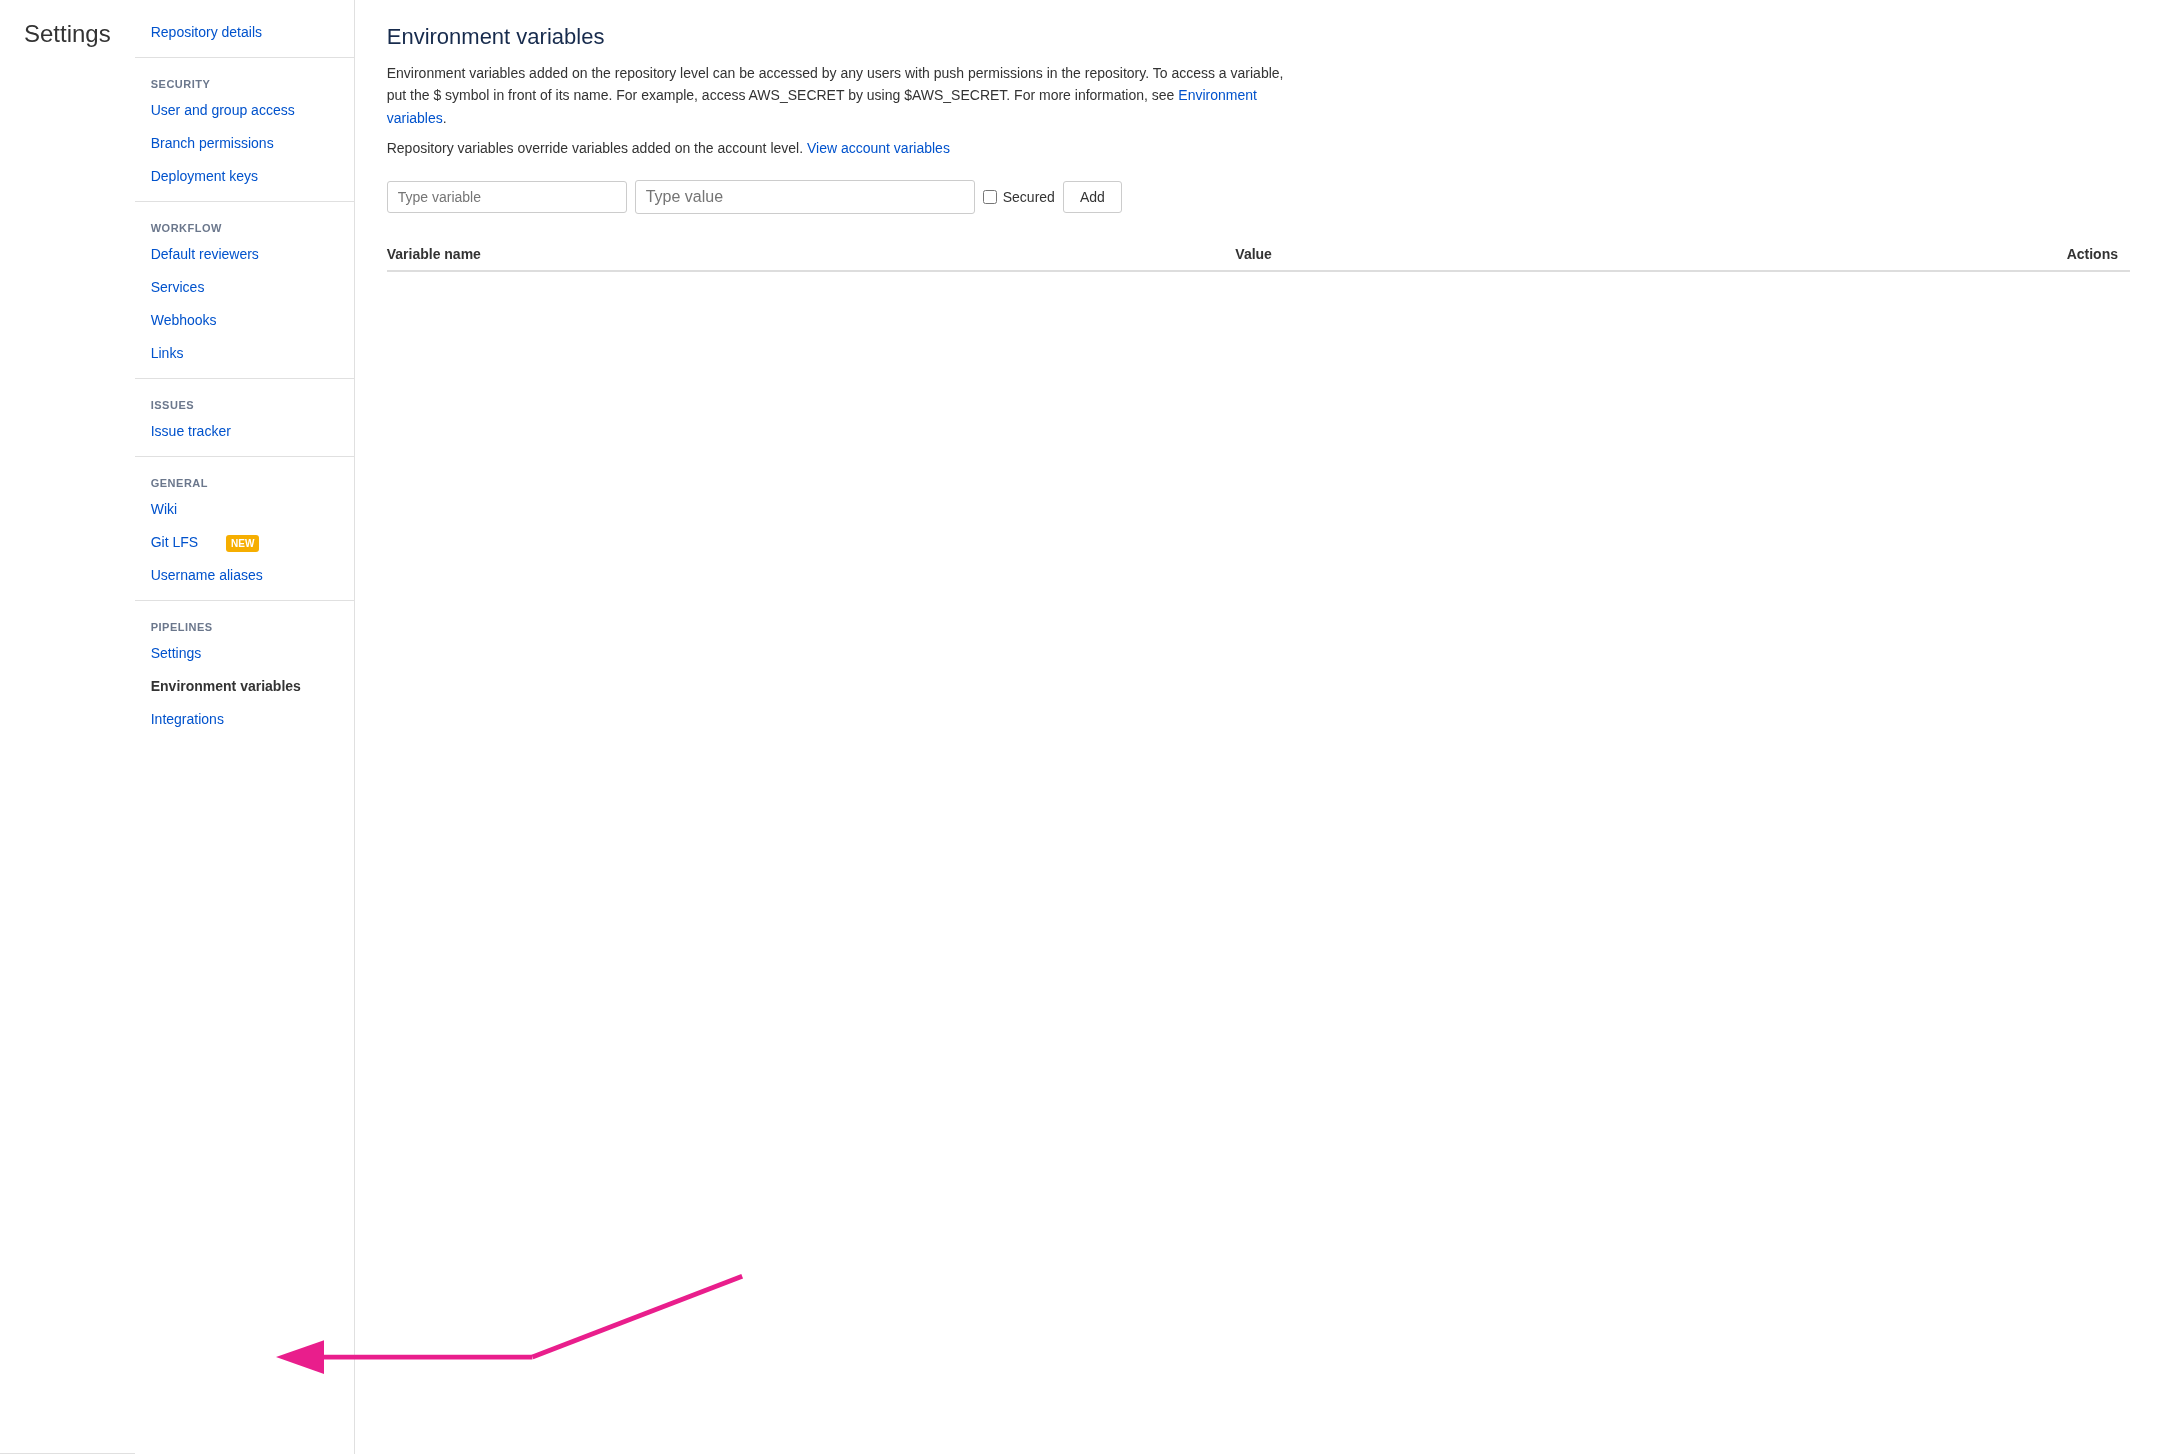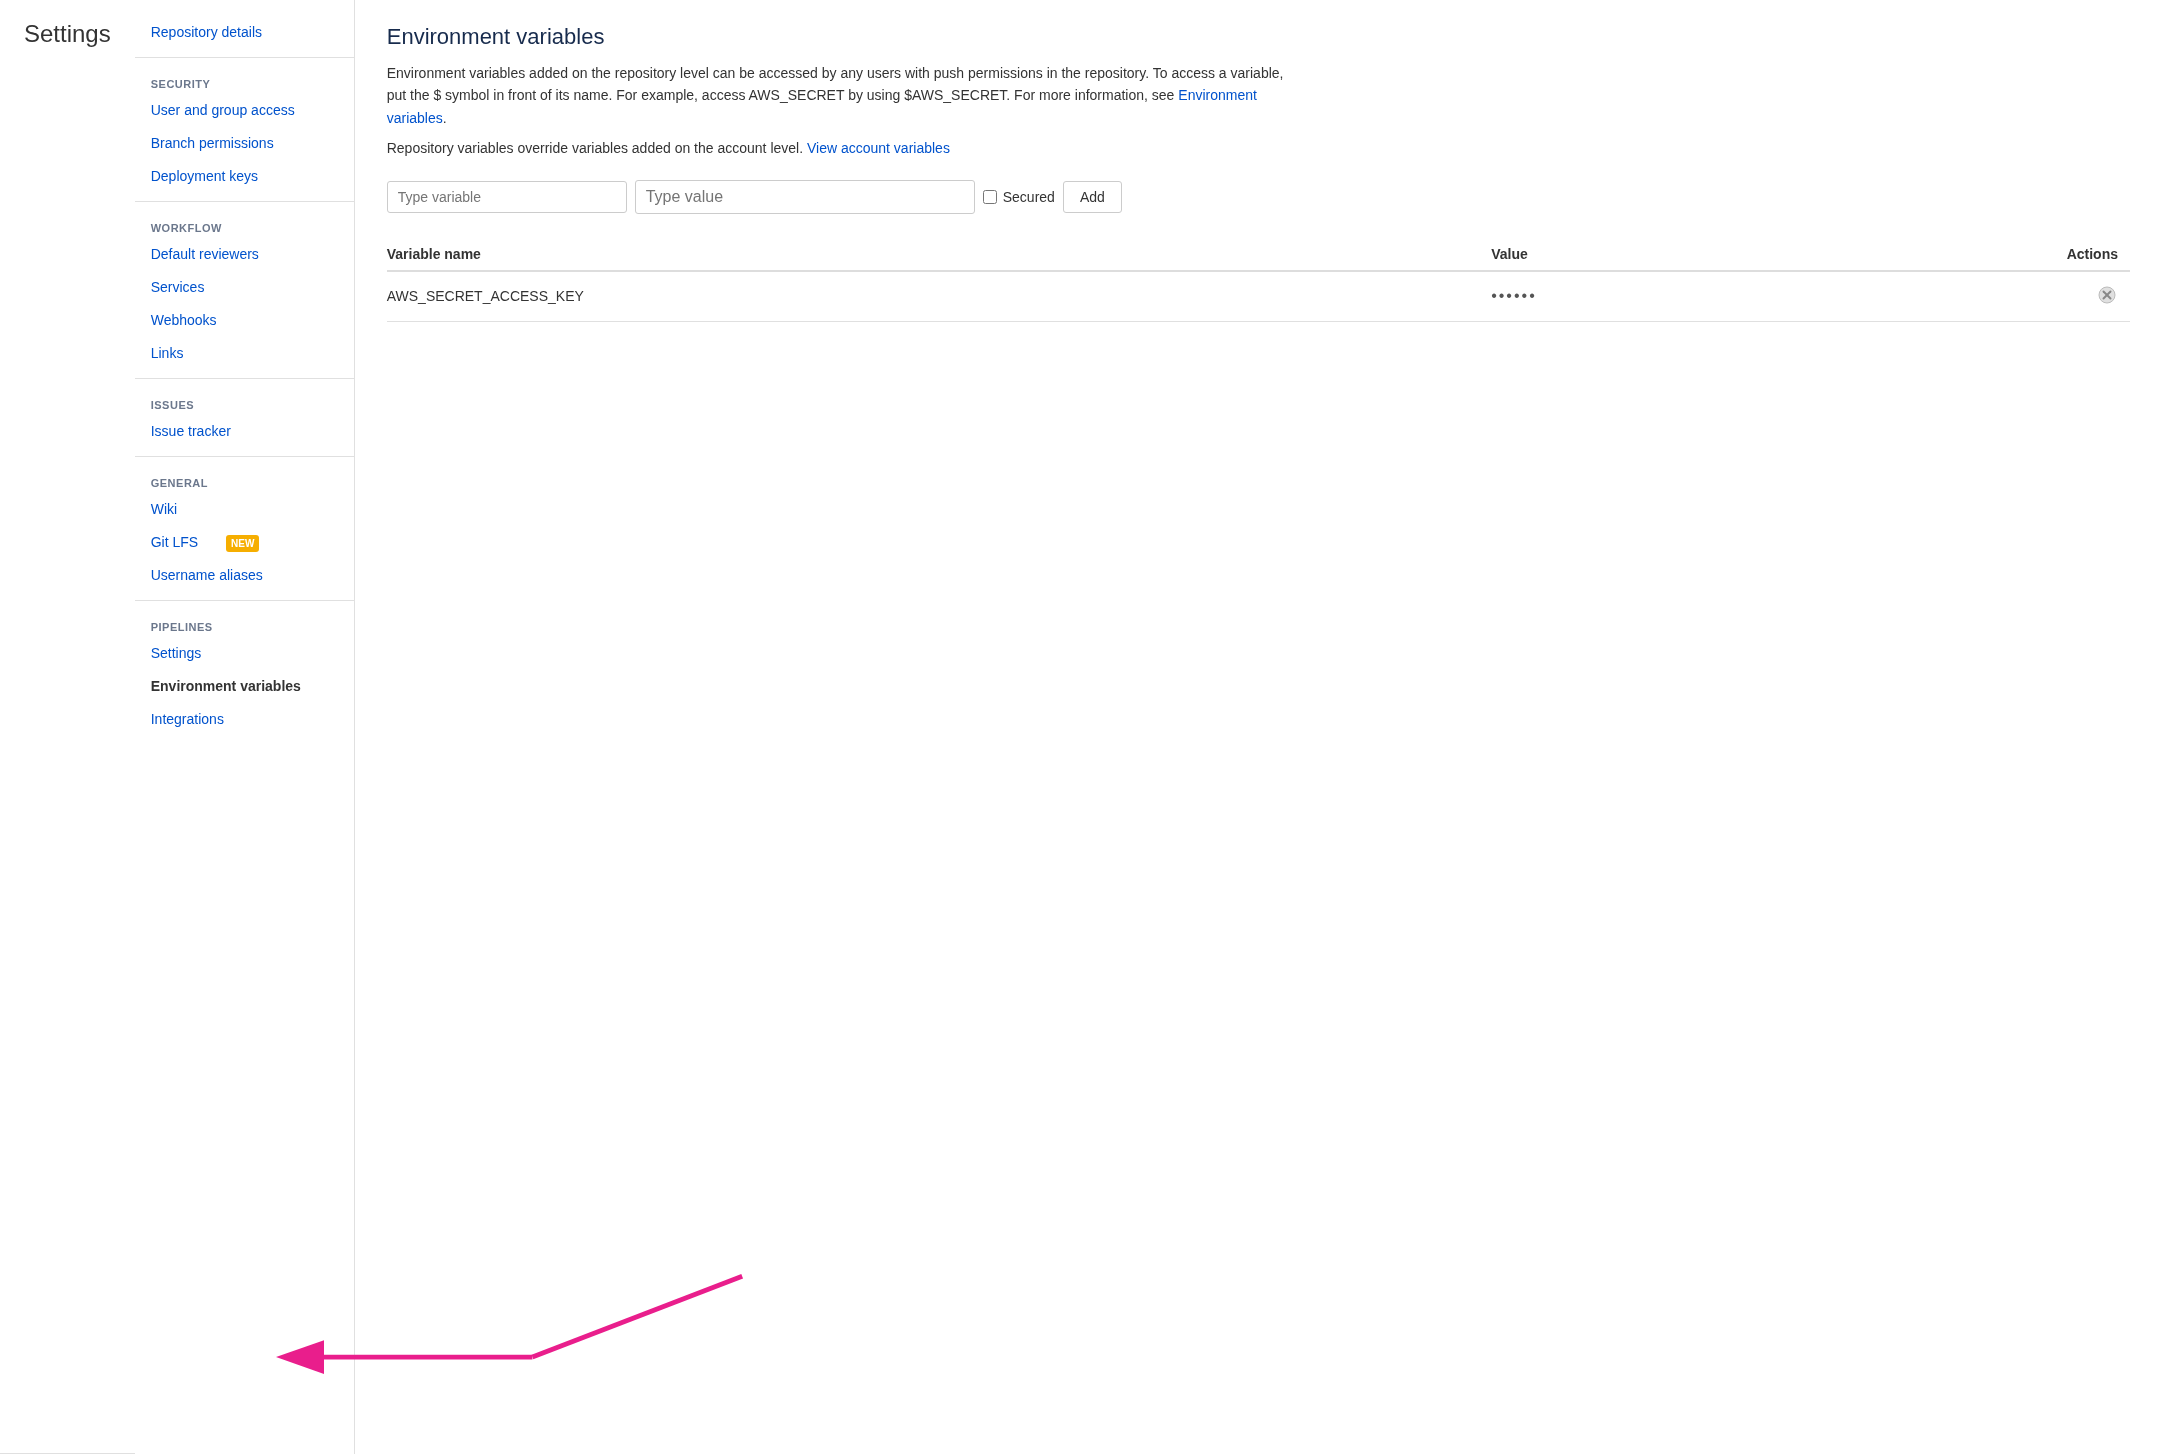--- a/index.html
+++ b/index.html
@@ -223,35 +223,20 @@
         <thead>
           <tr>
             <th>Variable name</th>
             <th>Value</th>
             <th class="col-actions">Actions</th>
           </tr>
         </thead>
         <tbody>
 
 
-          <tr>
-            <td>AWS_SECRET_ACCESS_KEY</td>
-            <td>
-              <span class="dots-value">••••••</span>
-            </td>
-            <td class="col-actions">
-              <button class="delete-btn" title="Remove">
-                <svg width="18" height="18" viewBox="0 0 18 18">
-                  <circle cx="9" cy="9" r="8" fill="#e0e0e0" stroke="#bbb" stroke-width="1"></circle>
-                  <line x1="5.5" y1="5.5" x2="12.5" y2="12.5" stroke="#888" stroke-width="2" stroke-linecap="round"></line>
-                  <line x1="12.5" y1="5.5" x2="5.5" y2="12.5" stroke="#888" stroke-width="2" stroke-linecap="round"></line>
-                </svg>
-              </button>
-            </td>
-          </tr>
         </tbody>
       </table>
     </main>
   </div>
 </div>
 
 <div style="position:fixed; left:0; top:0; width:100%; height:100%; pointer-events:none; z-index:999;">
   <svg width="100%" height="100%" viewBox="0 0 1340 900" preserveAspectRatio="none">
 
     <g>

